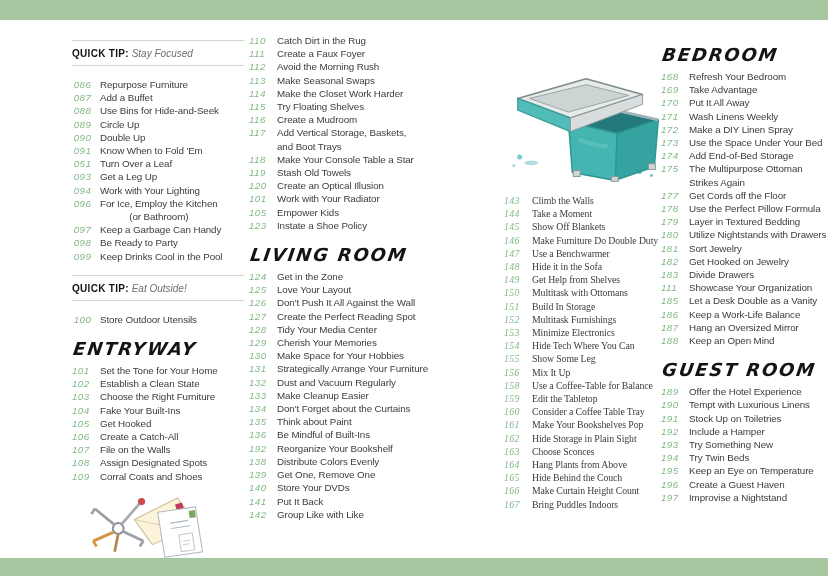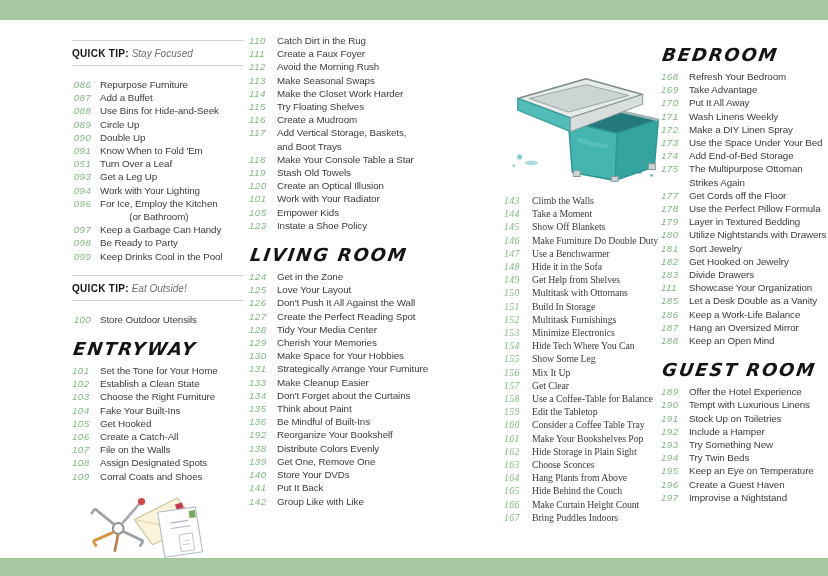--- a/index.html
+++ b/index.html
@@ -265,20 +265,24 @@
         </div>
         <div class="item">
           <span class="num">130</span>
           <span class="txt">Make Space for Your Hobbies</span>
         </div>
         <div class="item">
           <span class="num">131</span>
           <span class="txt">Strategically Arrange Your Furniture</span>
         </div>
         <div class="item">
+          <span class="num">132</span>
+          <span class="txt">Dust and Vacuum Regularly</span>
+        </div>
+        <div class="item">
           <span class="num">133</span>
           <span class="txt">Make Cleanup Easier</span>
         </div>
         <div class="item">
           <span class="num">134</span>
           <span class="txt">Don't Forget about the Curtains</span>
         </div>
         <div class="item">
           <span class="num">135</span>
           <span class="txt">Think about Paint</span>
@@ -393,24 +397,20 @@
         </div>
         <div class="item">
           <span class="num">155</span>
           <span class="txt">Show Some Leg</span>
         </div>
         <div class="item">
           <span class="num">156</span>
           <span class="txt">Mix It Up</span>
         </div>
         <div class="item">
-          <span class="num">157</span>
-          <span class="txt">Get Clear</span>
-        </div>
-        <div class="item">
           <span class="num">158</span>
           <span class="txt">Use a Coffee-Table for Balance</span>
         </div>
         <div class="item">
           <span class="num">159</span>
           <span class="txt">Edit the Tabletop</span>
         </div>
         <div class="item">
           <span class="num">160</span>
           <span class="txt">Consider a Coffee Table Tray</span>

